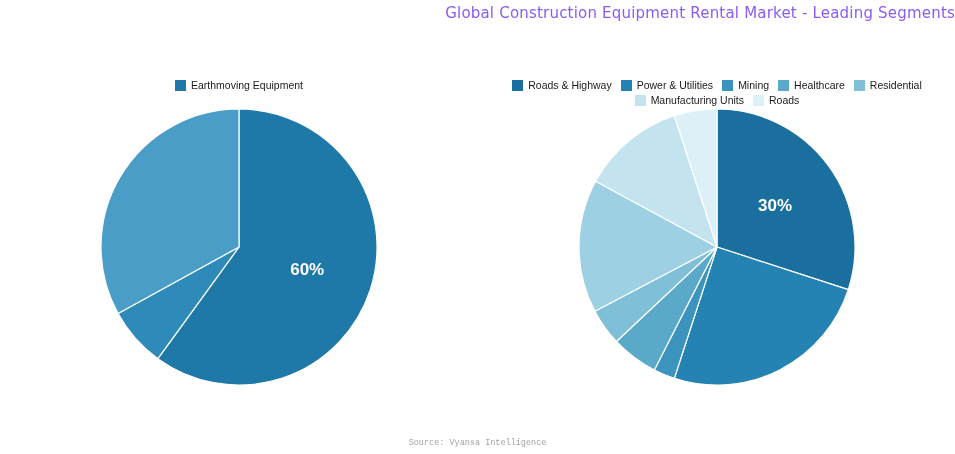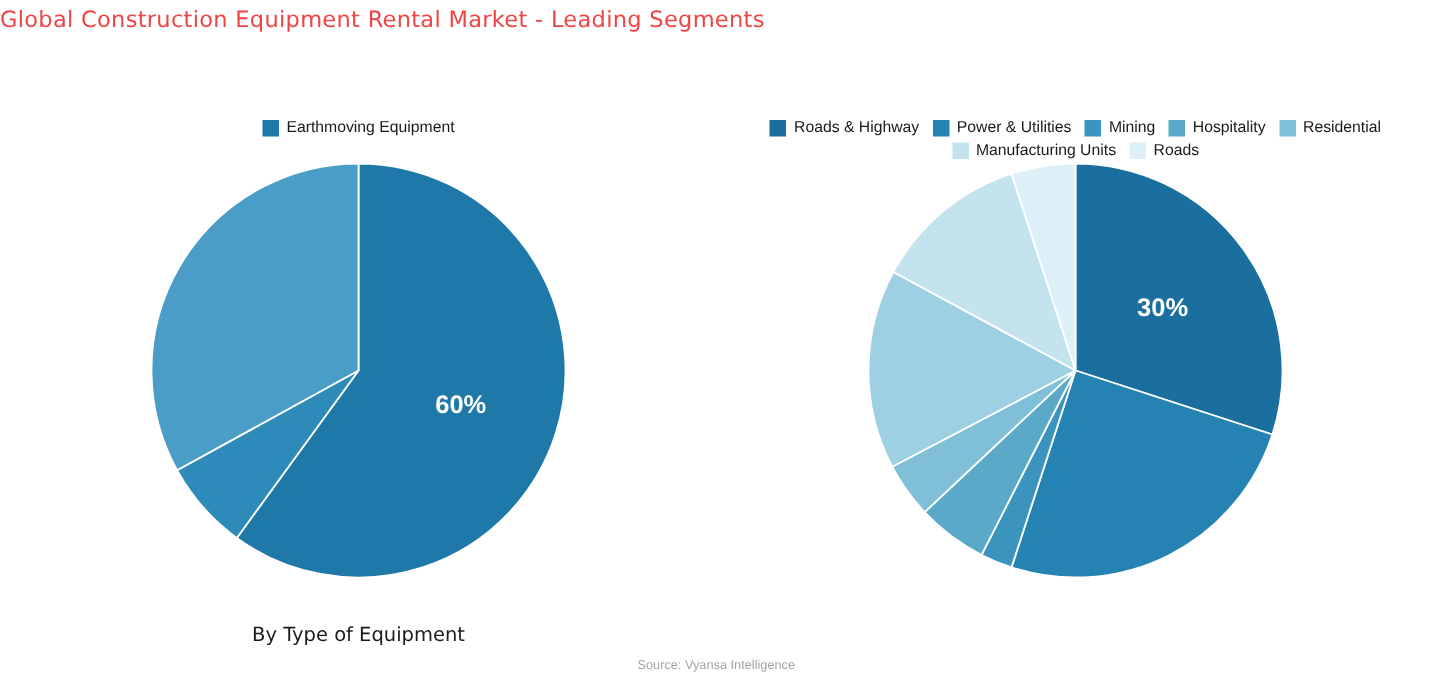--- a/index.html
+++ b/index.html
@@ -1,23 +1,23 @@
 <!DOCTYPE html>
 <html><head>
 <meta charset="utf-8">
 <style>
   html,body{margin:0;padding:0;background:#ffffff;}
   .canvas{
     position:relative;width:955px;height:454px;background:#ffffff;
     font-family:"Liberation Sans",sans-serif;overflow:hidden;
   }
   .title{
-    position:absolute;top:4px;left:0;width:100%;text-align:left;
+    position:absolute;top:4px;left:0;width:100%;text-align:right;
     font-family:"DejaVu Sans",sans-serif;font-size:15px;font-weight:500;
-    color:#ef4444;letter-spacing:.2px;
+    color:#8b5cf6;letter-spacing:.2px;
   }
   .legend{
     position:absolute;top:78px;display:flex;flex-wrap:wrap;
     justify-content:center;align-content:flex-start;
     column-gap:9px;row-gap:1px;line-height:14px;
   }
   .legend-0{left:24px;width:430px;}
   .legend-1{left:487px;width:460px;}
   .legend-item{display:inline-flex;align-items:center;white-space:nowrap;}
   .swatch{
@@ -34,21 +34,21 @@
     fill:#ffffff;
   }
   .subtitle{
     position:absolute;top:416px;width:280px;text-align:center;
     font-family:"DejaVu Sans",sans-serif;font-size:13px;color:#1b1b1b;
   }
   .subtitle-0{left:99px;}
   .subtitle-1{left:577px;}
   .source{
     position:absolute;top:438px;left:0;width:100%;text-align:center;
-    font-size:8.5px;color:#a3a3a3;
+    font-size:8.5px;color:#a3a3a3;font-family:Liberation Mono, monospace;
   }
 </style>
 </head>
 <body>
 
 <div class="canvas">
 
   <div class="title">Global Construction Equipment Rental Market - Leading Segments</div>
 
   <div class="legend legend-0">
@@ -66,21 +66,21 @@
       <span class="legend-item">
         <span class="swatch" style="background: rgb(36, 131, 179);"></span>
         <span class="legend-label">Power &amp; Utilities</span>
       </span>
       <span class="legend-item">
         <span class="swatch" style="background: rgb(58, 148, 189);"></span>
         <span class="legend-label">Mining</span>
       </span>
       <span class="legend-item">
         <span class="swatch" style="background: rgb(90, 169, 201);"></span>
-        <span class="legend-label">Hospitality</span>
+        <span class="legend-label">Healthcare</span>
       </span>
       <span class="legend-item">
         <span class="swatch" style="background: rgb(127, 191, 216);"></span>
         <span class="legend-label">Residential</span>
       </span>
       <span class="legend-item">
         <span class="swatch" style="background: rgb(195, 227, 239);"></span>
         <span class="legend-label">Manufacturing Units</span>
       </span>
       <span class="legend-item">
@@ -101,17 +101,16 @@
       <text x="198.1" y="103.8" text-anchor="middle">30%</text>
       <path d="M 140 140 L 271.25 182.64 A 138 138 0 0 1 97.36 271.25 Z" fill="#2483b3" stroke="#ffffff" stroke-width="1.2" stroke-linejoin="round"></path>
       <path d="M 140 140 L 97.36 271.25 A 138 138 0 0 1 77.35 262.96 Z" fill="#3a94bd" stroke="#ffffff" stroke-width="1.2" stroke-linejoin="round"></path>
       <path d="M 140 140 L 77.35 262.96 A 138 138 0 0 1 39.40 234.47 Z" fill="#5aa9c9" stroke="#ffffff" stroke-width="1.2" stroke-linejoin="round"></path>
       <path d="M 140 140 L 39.40 234.47 A 138 138 0 0 1 17.84 204.19 Z" fill="#7fbfd8" stroke="#ffffff" stroke-width="1.2" stroke-linejoin="round"></path>
       <path d="M 140 140 L 17.84 204.19 A 138 138 0 0 1 18.65 74.28 Z" fill="#9dd0e2" stroke="#ffffff" stroke-width="1.2" stroke-linejoin="round"></path>
       <path d="M 140 140 L 18.65 74.28 A 138 138 0 0 1 97.36 8.75 Z" fill="#c3e3ef" stroke="#ffffff" stroke-width="1.2" stroke-linejoin="round"></path>
       <path d="M 140 140 L 97.36 8.75 A 138 138 0 0 1 140.00 2.00 Z" fill="#def0f7" stroke="#ffffff" stroke-width="1.2" stroke-linejoin="round"></path>
     </svg>
 
-  <div class="subtitle subtitle-0">By Type of Equipment</div>
 
 
   <div class="source">Source: Vyansa Intelligence</div>
 </div>
 
 </body></html>

